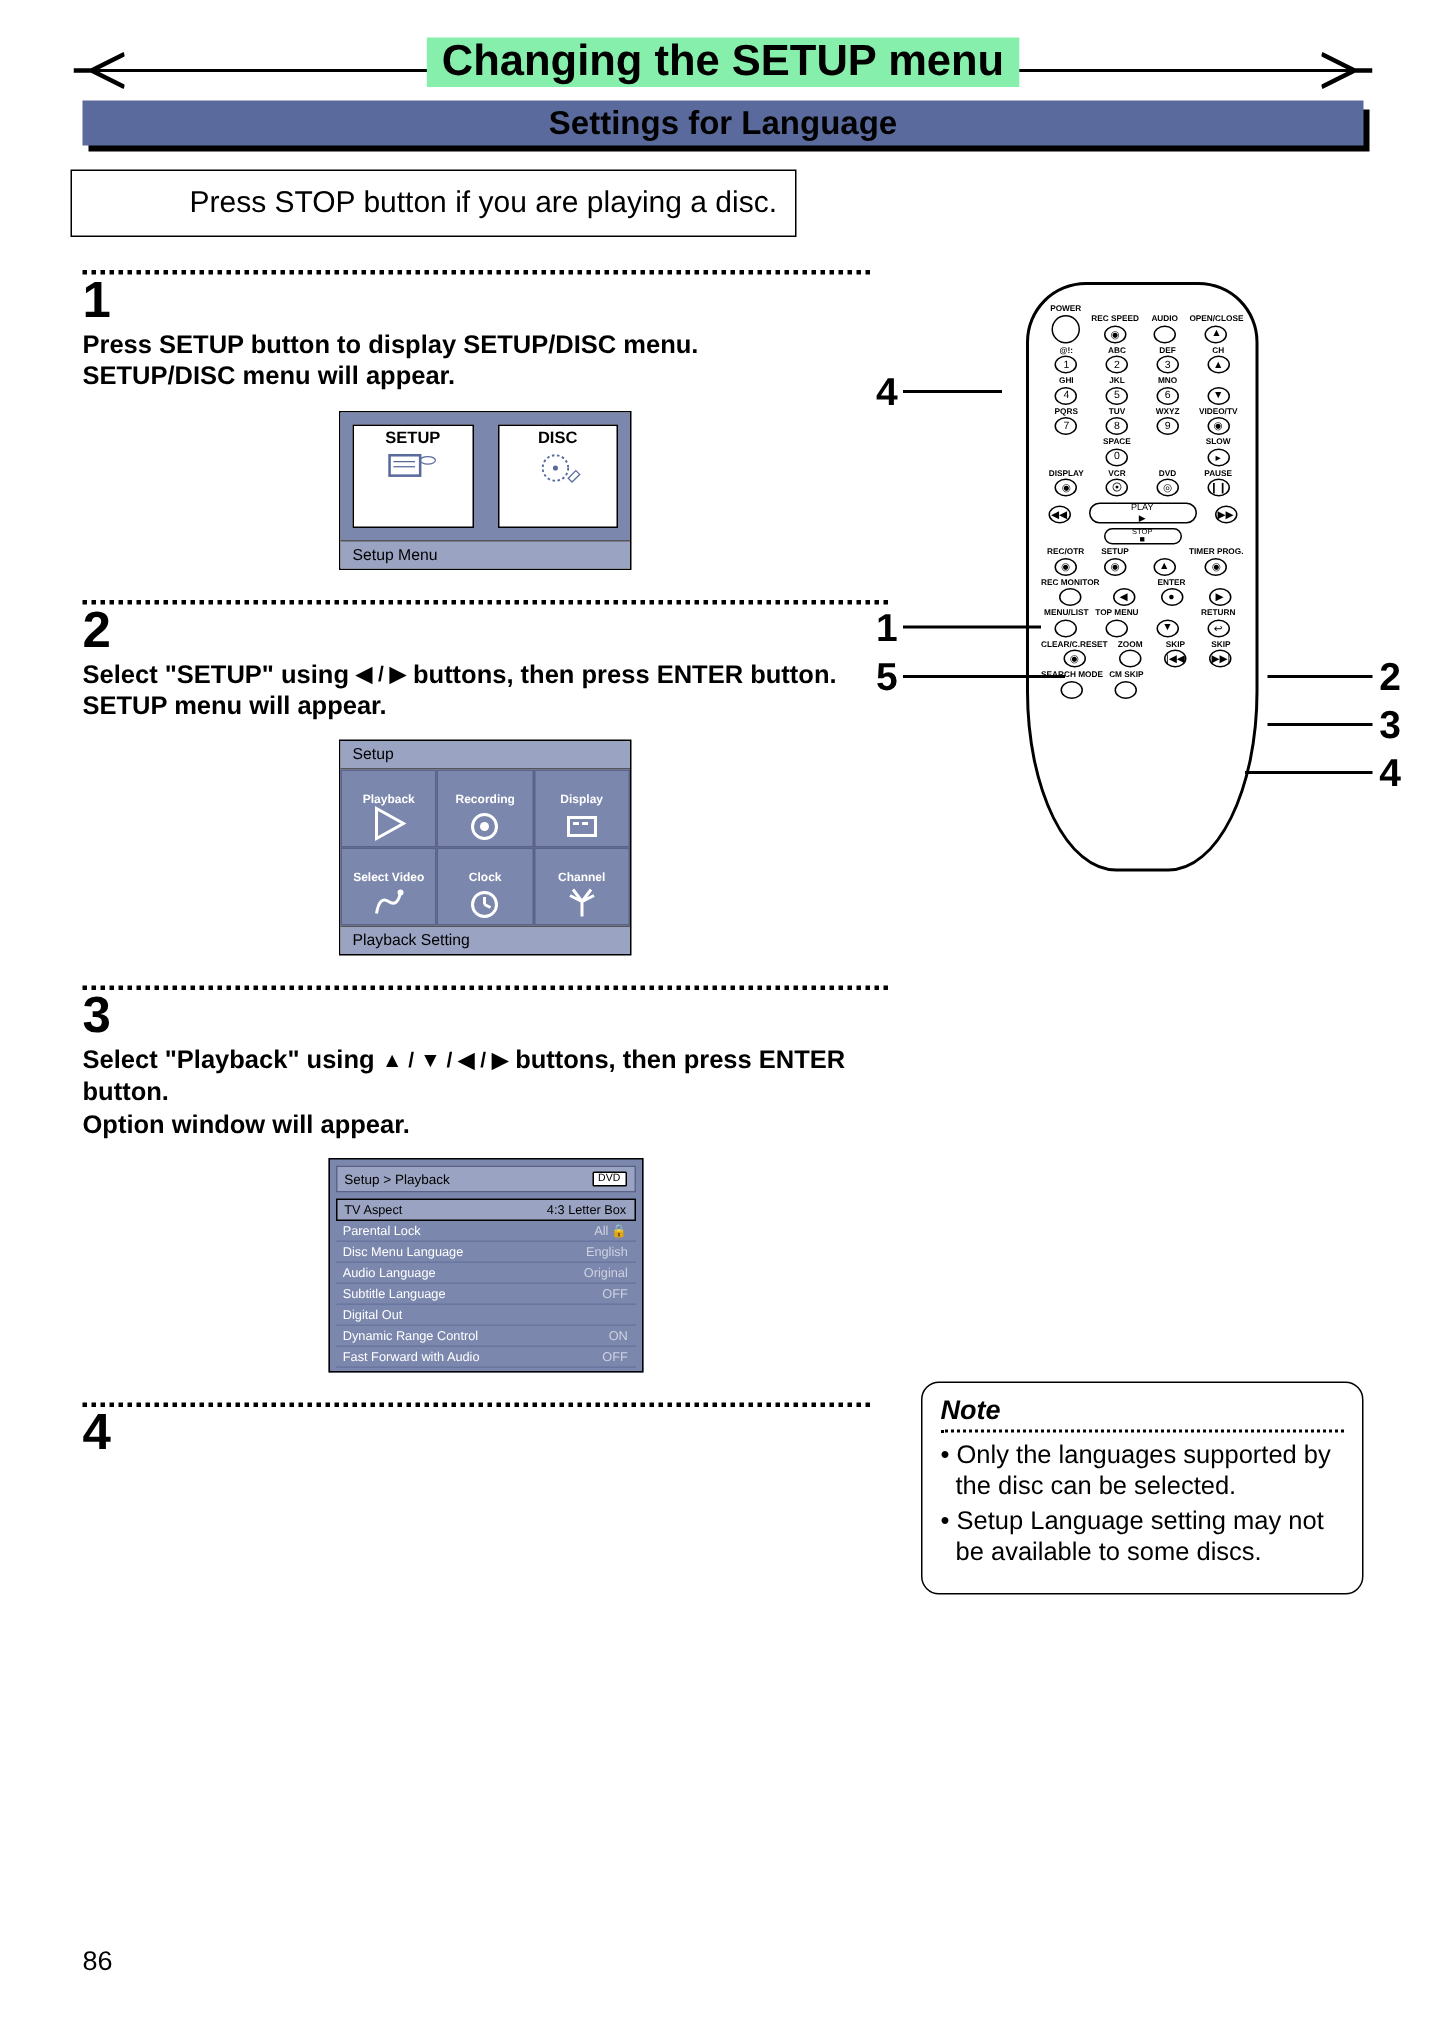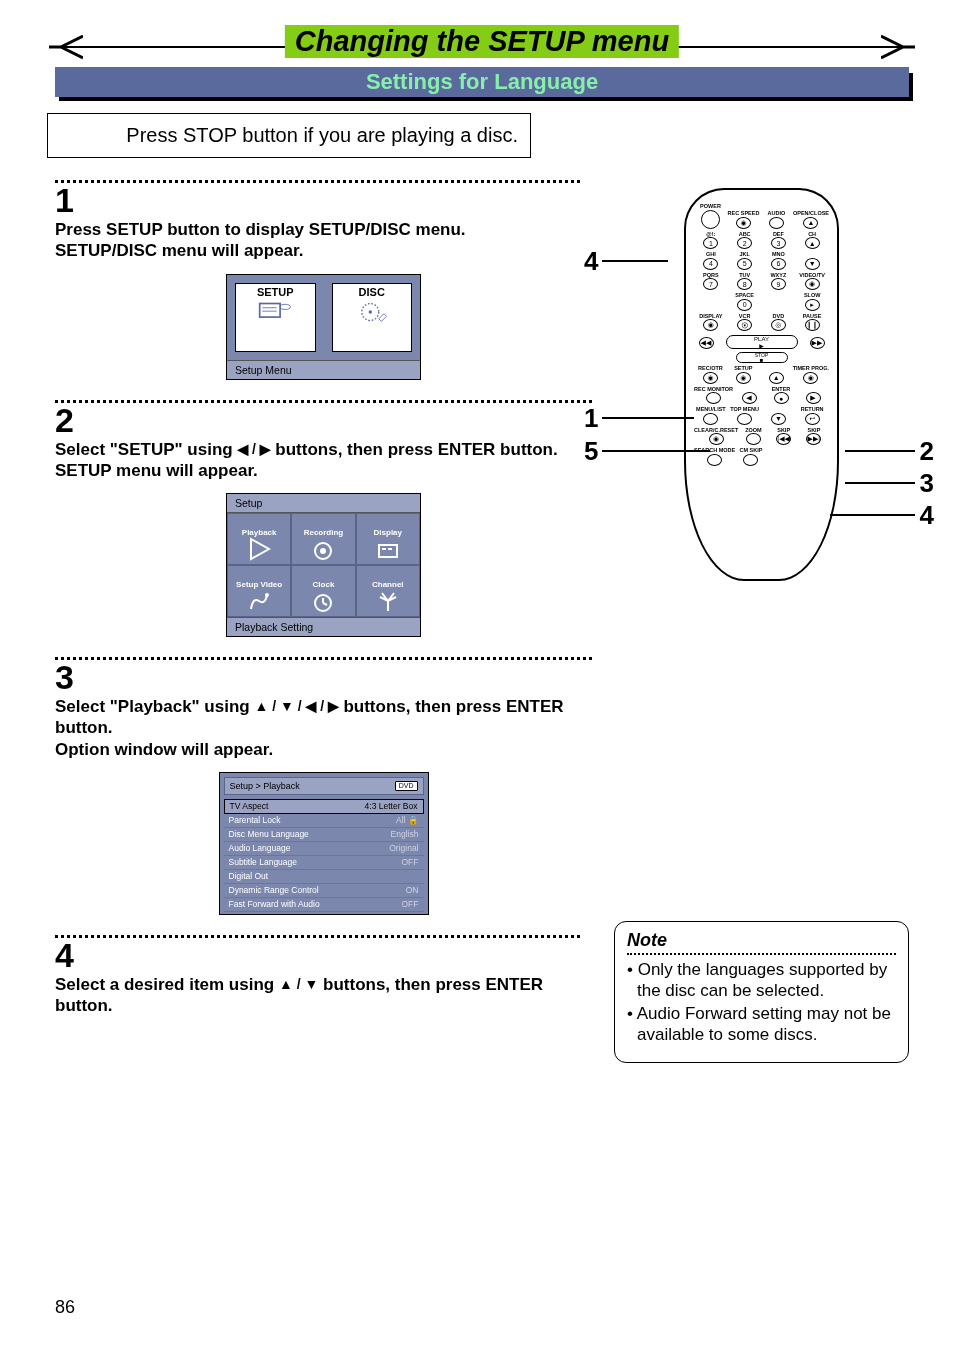--- a/index.html
+++ b/index.html
@@ -2,30 +2,30 @@
 <html><head>
 <meta charset="utf-8">
 <style>
   * { box-sizing: border-box; margin: 0; padding: 0; }
   body { font-family: Arial, Helvetica, sans-serif; background: #fff; color: #000; }
   .page { width: 954px; height: 1348px; position: relative; padding: 25px 45px 25px 55px; }
 
   
   .title-wrap { position: relative; height: 38px; margin-bottom: 4px; }
   .title-line { position: absolute; top: 21px; left: 0; right: 0; height: 2px; background: #000; }
-  .title-text { position: absolute; left: 50%; transform: translateX(-50%); top: 0; background: #84cc16; padding: 0 10px; font-size: 29px; font-weight: bold; font-style: italic; }
+  .title-text { position: absolute; left: 50%; transform: translateX(-50%); top: 0; background: #86efac; padding: 0 10px; font-size: 29px; font-weight: bold; }
   .title-arrow-l, .title-arrow-r { position: absolute; top: 7px; width: 34px; height: 30px; }
   .title-arrow-l { left: -6px; }
   .title-arrow-r { right: -6px; }
   .title-arrow-l svg, .title-arrow-r svg { width: 100%; height: 100%; }
 
   
   .subtitle-wrap { position: relative; height: 36px; margin-bottom: 10px; }
   .subtitle-shadow { position: absolute; left: 4px; top: 6px; right: -4px; height: 28px; background: #000; }
-  .subtitle-bar { position: absolute; left: 0; top: 0; right: 0; height: 30px; background: #5b6a9c; color: #86efac; text-align: center; font-size: 22px; font-weight: bold; line-height: 30px; }
+  .subtitle-bar { position: absolute; left: 0; top: 0; right: 0; height: 30px; background: #5b6a9c; color: #000000; text-align: center; font-size: 22px; font-weight: bold; line-height: 30px; }
 
   
   .intro-box { border: 1px solid #000; padding: 10px 12px; font-size: 20px; width: 484px; margin-left: -8px; margin-bottom: 22px; text-align: right; }
 
   
   .cols { display: flex; gap: 22px; }
   .left-col { flex: 1 1 auto; }
   .right-col { width: 295px; flex: 0 0 295px; position: relative; }
 
   
@@ -161,21 +161,21 @@
                 </svg></div>
             <div class="setup-cell"><span>Recording</span><br><svg viewBox="0 0 24 24">
                   <circle cx="12" cy="14" r="8" fill="none" stroke="#fff" stroke-width="2"></circle>
                   <circle cx="12" cy="14" r="3" fill="#fff"></circle>
                 </svg></div>
             <div class="setup-cell"><span>Display</span><br><svg viewBox="0 0 24 24">
                   <rect x="3" y="8" width="18" height="12" fill="none" stroke="#fff" stroke-width="2"></rect>
                   <rect x="6" y="11" width="4" height="2" fill="#fff"></rect>
                   <rect x="12" y="11" width="4" height="2" fill="#fff"></rect>
                 </svg></div>
-            <div class="setup-cell"><span>Setup Video</span><br><svg viewBox="0 0 24 24">
+            <div class="setup-cell"><span>Select Video</span><br><svg viewBox="0 0 24 24">
                   <path d="M4 20 Q6 8 12 12 Q18 16 20 6" fill="none" stroke="#fff" stroke-width="2"></path>
                   <circle cx="20" cy="6" r="2" fill="#fff"></circle>
                 </svg></div>
             <div class="setup-cell"><span>Clock</span><br><svg viewBox="0 0 24 24">
                   <circle cx="12" cy="14" r="8" fill="none" stroke="#fff" stroke-width="2"></circle>
                   <path d="M12 14 L12 9 M12 14 L16 16" stroke="#fff" stroke-width="2"></path>
                 </svg></div>
             <div class="setup-cell"><span>Channel</span><br><svg viewBox="0 0 24 24">
                   <path d="M12 22 L12 12 M4 8 L12 12 L20 8 M6 4 L12 12 L18 4" stroke="#fff" stroke-width="2" fill="none"></path>
                 </svg></div>
@@ -230,23 +230,20 @@
                 <span>Fast Forward with Audio</span>
                 <span class="val">OFF</span>
               </div>
             </div>
         </div>
       </div>
 
       <div class="step">
         <hr class="dotted2 short">
         <div class="step-num">4</div>
-        <div class="step-head">
-          <span>Select a desired item using </span><span class="arrow-glyph">▲ / ▼</span><span> buttons, then press ENTER button.</span>
-        </div>
       </div>
 
     </div>
 
     <div class="right-col">
       <div class="remote-wrap">
 
         <div class="callout" style="left:-30px; top:58px;">4</div>
         <div class="callout-line" style="left:-12px; top:72px; width:66px;"></div>
         <div class="callout" style="left:-30px; top:215px;">1</div>
@@ -470,20 +467,20 @@
           </div>
         </div>
       </div>
 
       <div style="height:300px"></div>
       <div class="note-box">
         <div class="note-title">Note</div>
         <hr class="note-dots">
         <ul>
           <li>Only the languages supported by the disc can be selected.</li>
-          <li>Audio Forward setting may not be available to some discs.</li>
+          <li>Setup Language setting may not be available to some discs.</li>
         </ul>
       </div>
     </div>
   </div>
 
   <div class="page-num">86</div>
 </div>
 
 </body></html>

